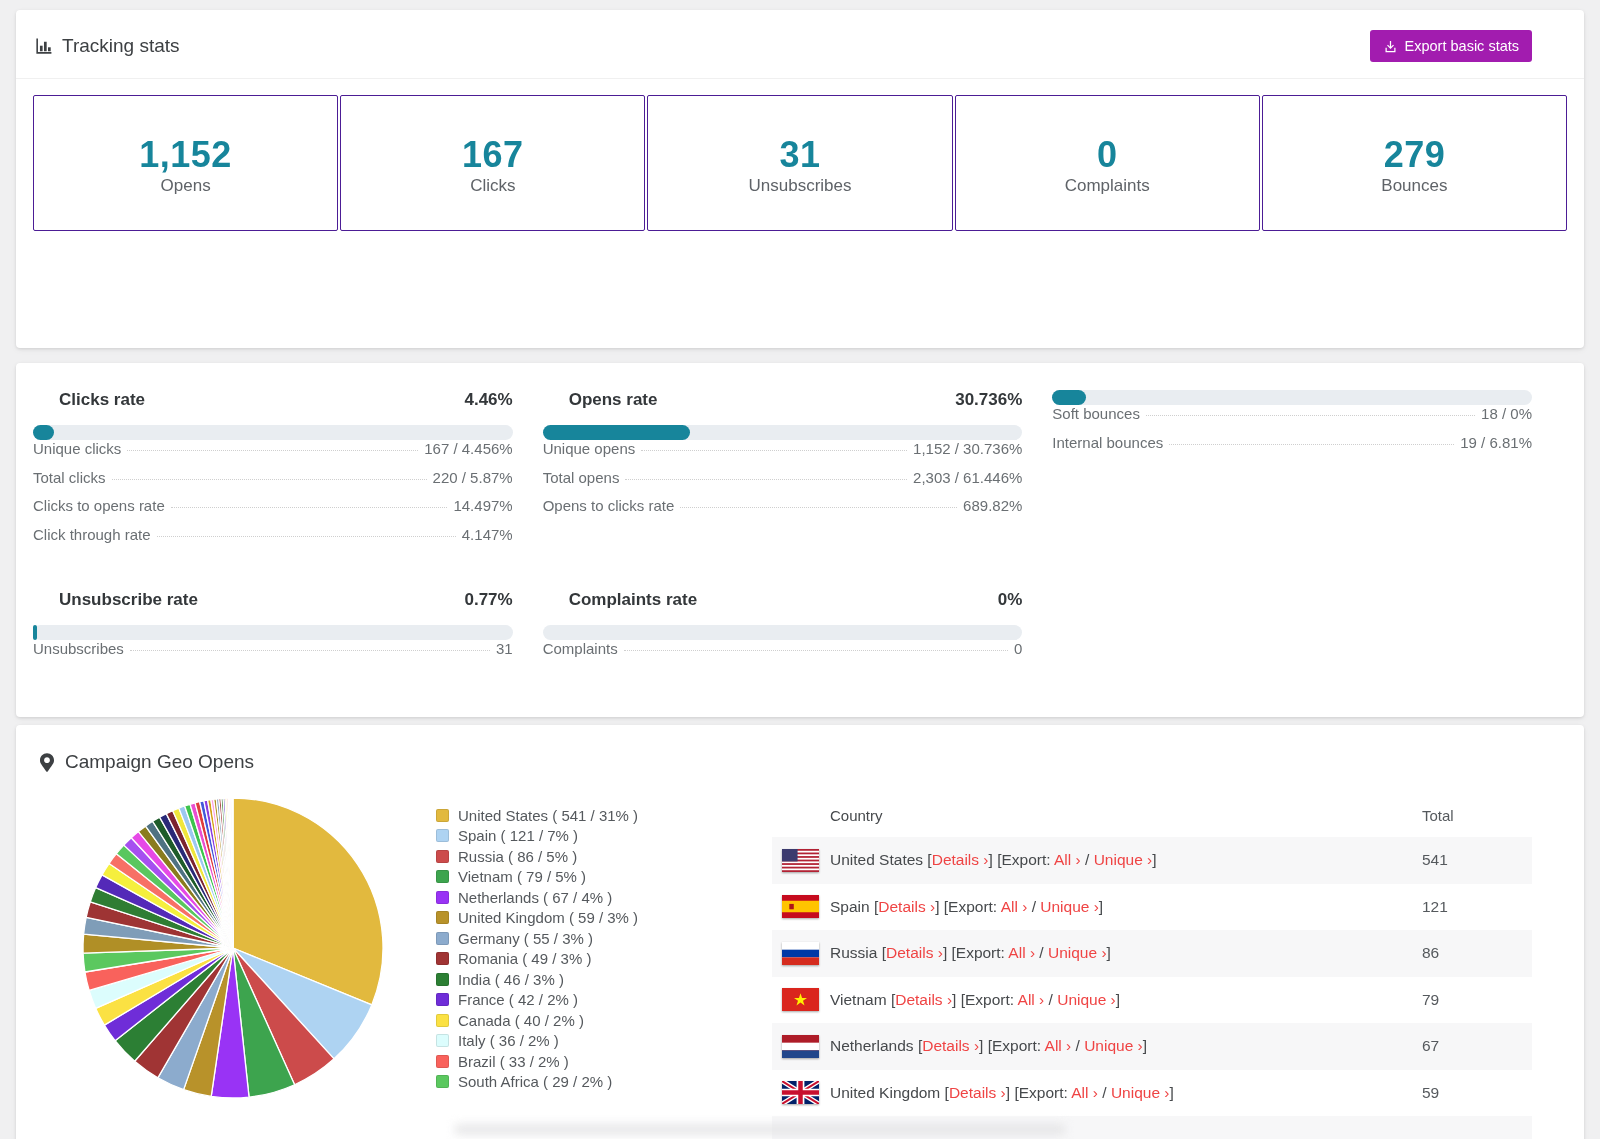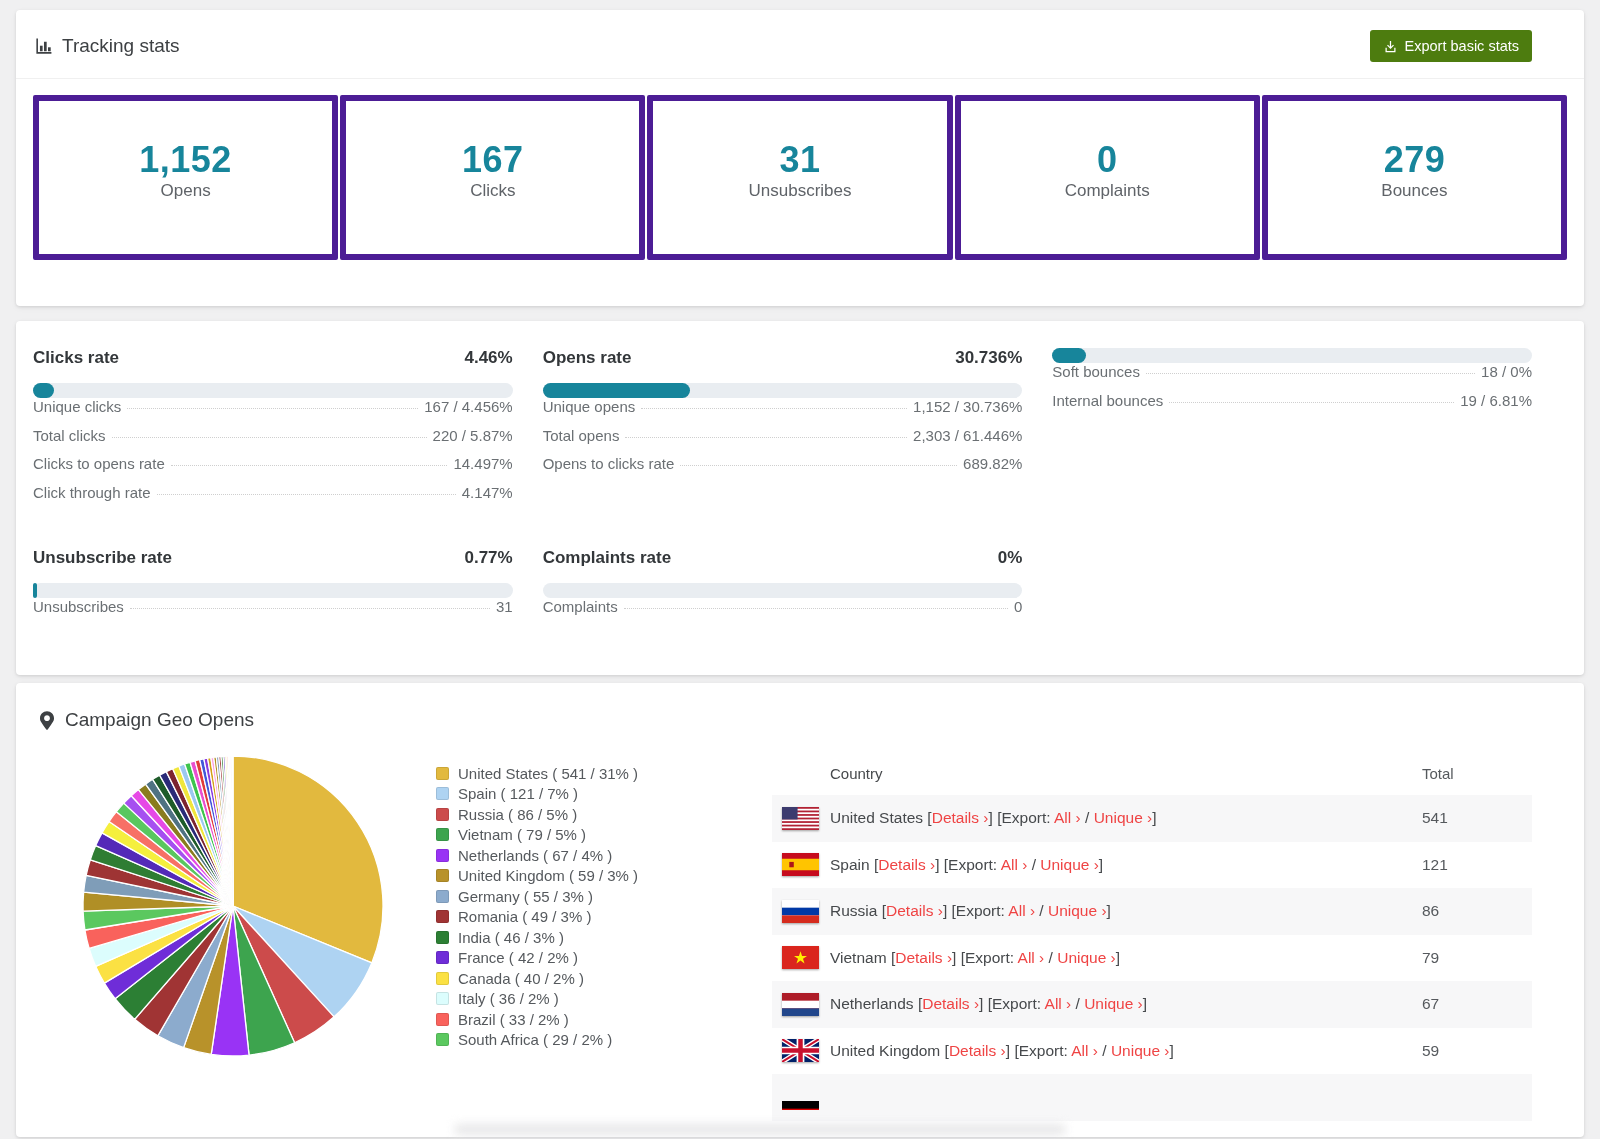--- a/index.html
+++ b/index.html
@@ -12,41 +12,41 @@
     color: #3d4043;
   }
   .card {
     background: #fff;
     border-radius: 4px;
     box-shadow: 0 1px 3px rgba(0,0,0,.10), 0 2px 6px rgba(0,0,0,.05);
     margin: 0 16px;
   }
 
   
-  #card-tracking { margin-top: 10px; height: 296px; }
+  #card-tracking { margin-top: 10px; height: 338px; }
   .card-head {
     display: flex; justify-content: space-between; align-items: center;
     padding: 20px 52px 16px 18px;
     border-bottom: 1px solid #f0f0f0;
   }
   .head-title { display: flex; align-items: center; gap: 9px; font-size: 19px; color: #3d4043; }
   .btn-export {
     display: flex; align-items: center; gap: 7px;
-    background: #4d7c0f; color: #fff; border: none; border-radius: 3px;
+    background: #a21caf; color: #fff; border: none; border-radius: 3px;
     padding: 8px 13px; font-size: 14.5px; font-family: inherit; cursor: pointer;
   }
   .stats-row { display: flex; gap: 2px; padding: 16px 17px; }
-  .stat-box { flex: 1; border: 6px solid #4c1d95; border-radius: 2px; text-align: center; padding: 38px 0 53px; }
+  .stat-box { flex: 1; border: 1px solid #4c1d95; border-radius: 2px; text-align: center; padding: 38px 0 34px; }
   .stat-value { font-size: 36px; font-weight: bold; color: #17859b; letter-spacing: .5px; }
   .stat-label { font-size: 17px; color: #5f6368; }
 
   
   .card-rates { margin-top: 15px; height: 354px; padding: 27px 52px 0 17px; }
   .rates-grid { display: grid; grid-template-columns: repeat(3,1fr); column-gap: 30px; row-gap: 36px; }
-  .rate-head { display: flex; justify-content: space-between; align-items: flex-end; margin-bottom: 15px; }
+  .rate-head { display: flex; justify-content: space-between; align-items: flex-end; margin-bottom: 15px; margin-left: 26px; }
   .rate-title, .rate-value { font-size: 17px; font-weight: bold; color: #33373a; }
   .progress { height: 15px; background: #e9edf1; border-radius: 8px; }
   .progress-fill { height: 15px; background: #17859b; border-radius: 8px; }
   .rate-rows { }
   .drow { display: flex; align-items: baseline; height: 28.5px; font-size: 15px; color: #6a6f73; }
   .dlabel, .dval { white-space: nowrap; }
   .leader { flex: 1; border-bottom: 1px dotted #cfcfcf; margin: 0 6px; transform: translateY(-3px); }
 
   
   .card-geo { margin-top: 8px; height: 454px; overflow: hidden; padding: 26px 52px 0 18px; }

